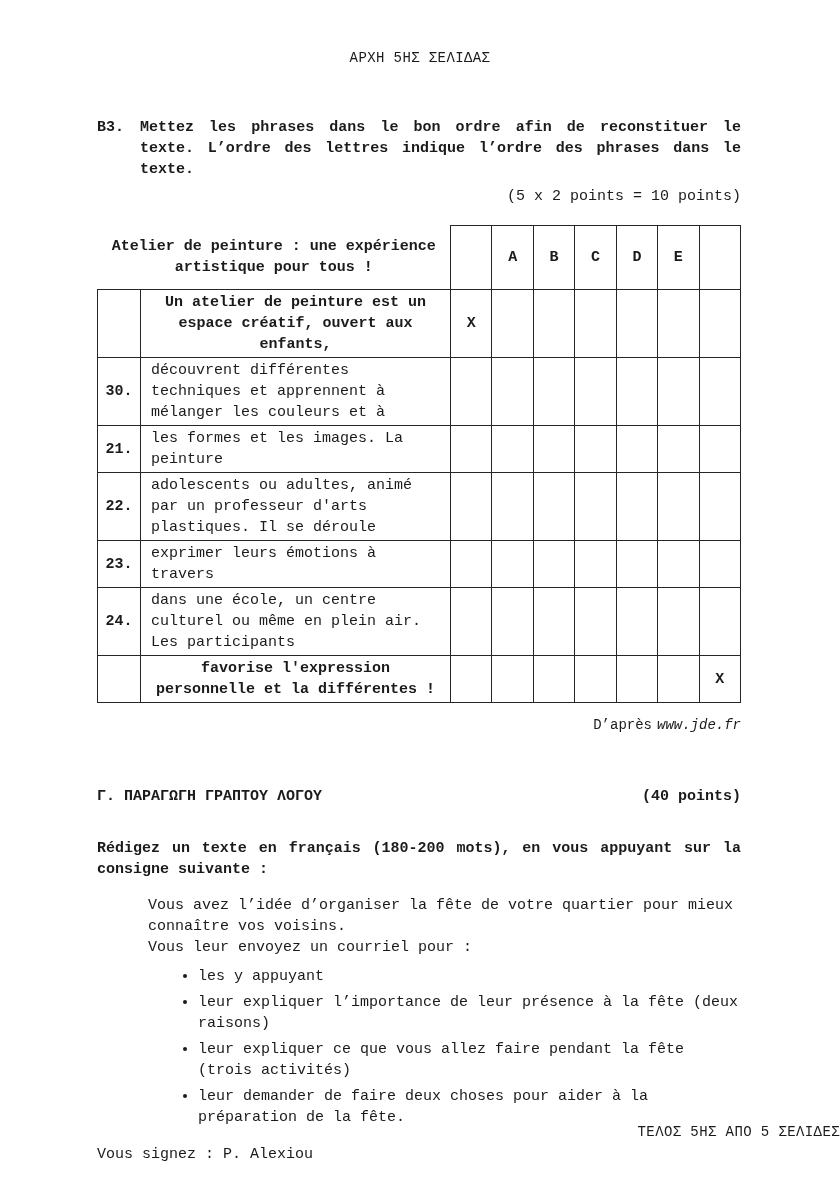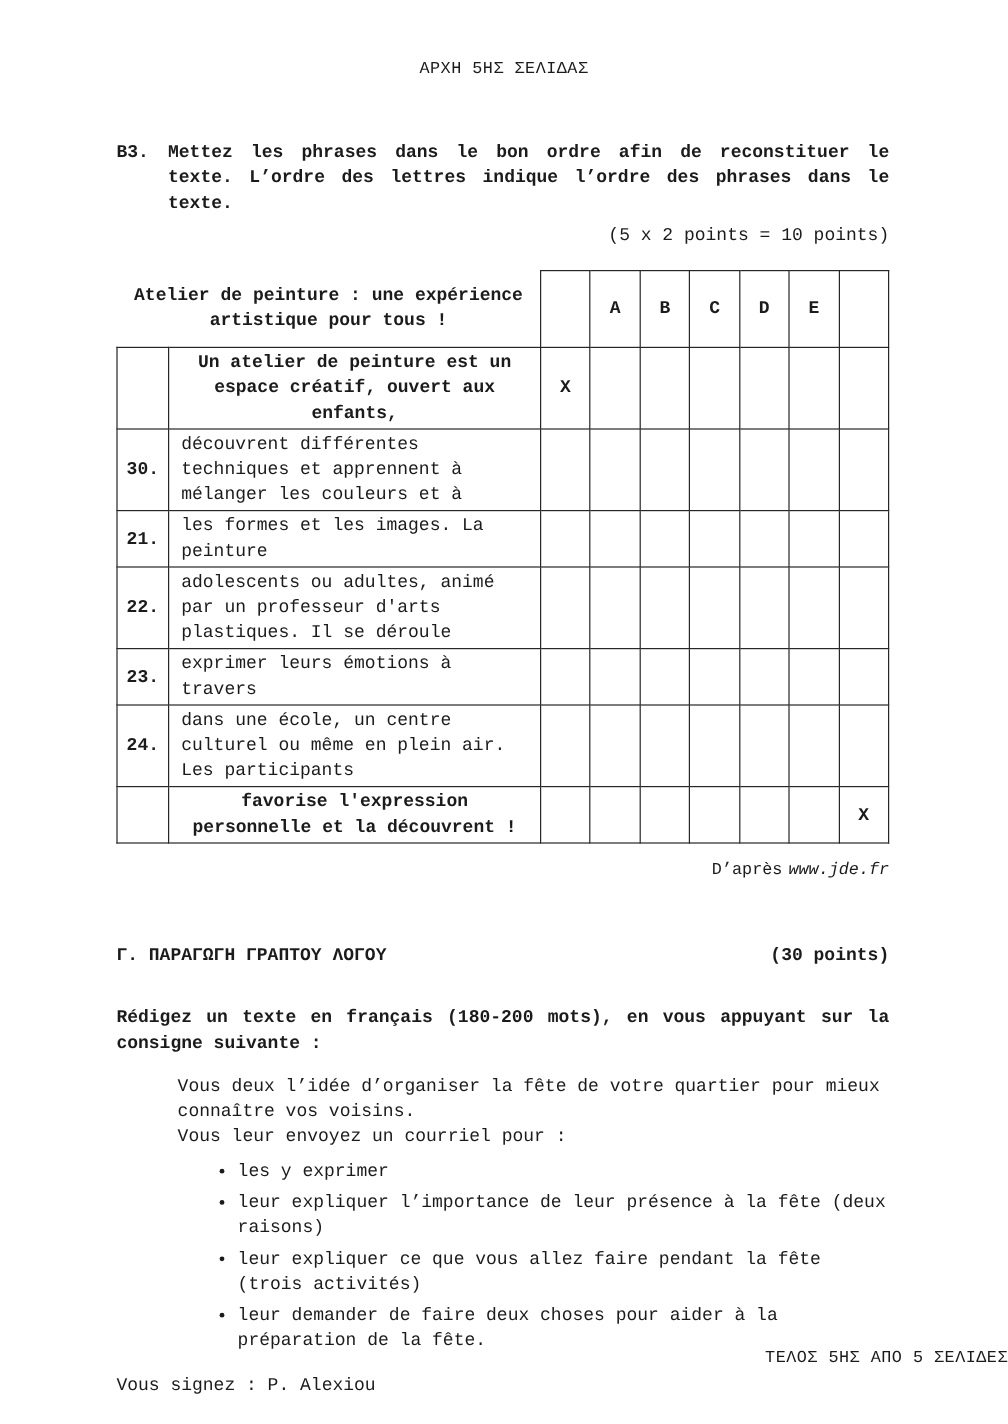--- a/index.html
+++ b/index.html
@@ -194,51 +194,51 @@
             <td class="acell"></td>
             <td class="acell"></td>
             <td class="acell"></td>
             <td class="acell"></td>
             <td class="acell"></td>
             <td class="acell"></td>
             <td class="acell"></td>
           </tr>
           <tr>
             <td class="num-cell"></td>
-            <td class="text-cell bold-center">favorise l'expression personnelle et la découvrent !</td>
+            <td class="text-cell bold-center">favorise l'expression personnelle et la différentes !</td>
             <td class="acell"></td>
             <td class="acell"></td>
             <td class="acell"></td>
             <td class="acell"></td>
             <td class="acell"></td>
             <td class="acell"></td>
             <td class="acell">X</td>
           </tr>
         </tbody>
     </table>
 
     <div class="source-line">
       <span>D’après</span><span class="source-website">www.jde.fr</span>
     </div>
 
     <div class="c-heading-row">
       <span>Γ. ΠΑΡΑΓΩΓΗ ΓΡΑΠΤΟΥ ΛΟΓΟΥ</span>
-      <span>(30 points)</span>
+      <span>(40 points)</span>
     </div>
 
     <p class="redigez">Rédigez un texte en français (180-200 mots), en vous appuyant sur la consigne suivante :</p>
 
     <div class="scenario">
       <p>
-        <span>Vous deux l’idée d’organiser la fête de votre quartier pour mieux connaître vos voisins.</span><br>
+        <span>Vous avez l’idée d’organiser la fête de votre quartier pour mieux connaître vos voisins.</span><br>
         <span>Vous leur envoyez un courriel pour :</span>
       </p>
       <ul class="task-list">
 
-      <li>les y exprimer</li>
+      <li>les y appuyant</li>
           <li>leur expliquer l’importance de leur présence à la fête (deux raisons)</li>
           <li>leur expliquer ce que vous allez faire pendant la fête (trois activités)</li>
           <li>leur demander de faire deux choses pour aider à la préparation de la fête.</li>
         </ul>
     </div>
 
     <p class="signature">Vous signez : P. Alexiou</p>
 
     <div class="end-message">ΤΕΛΟΣ ΜΗΝΥΜΑΤΟΣ</div>
 

